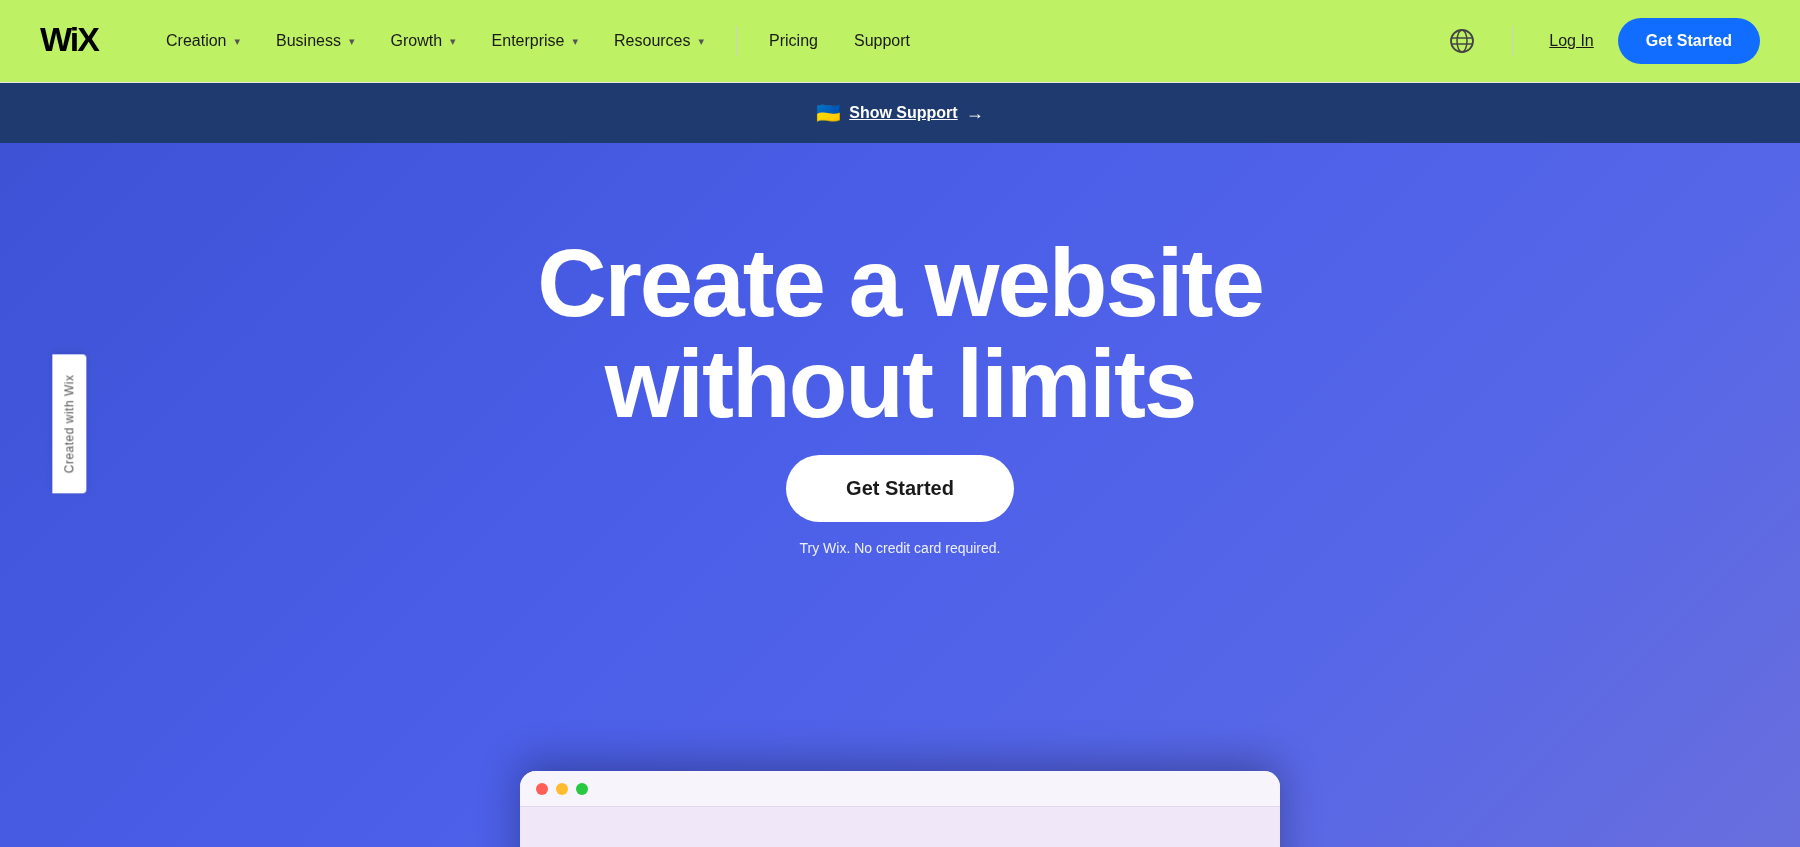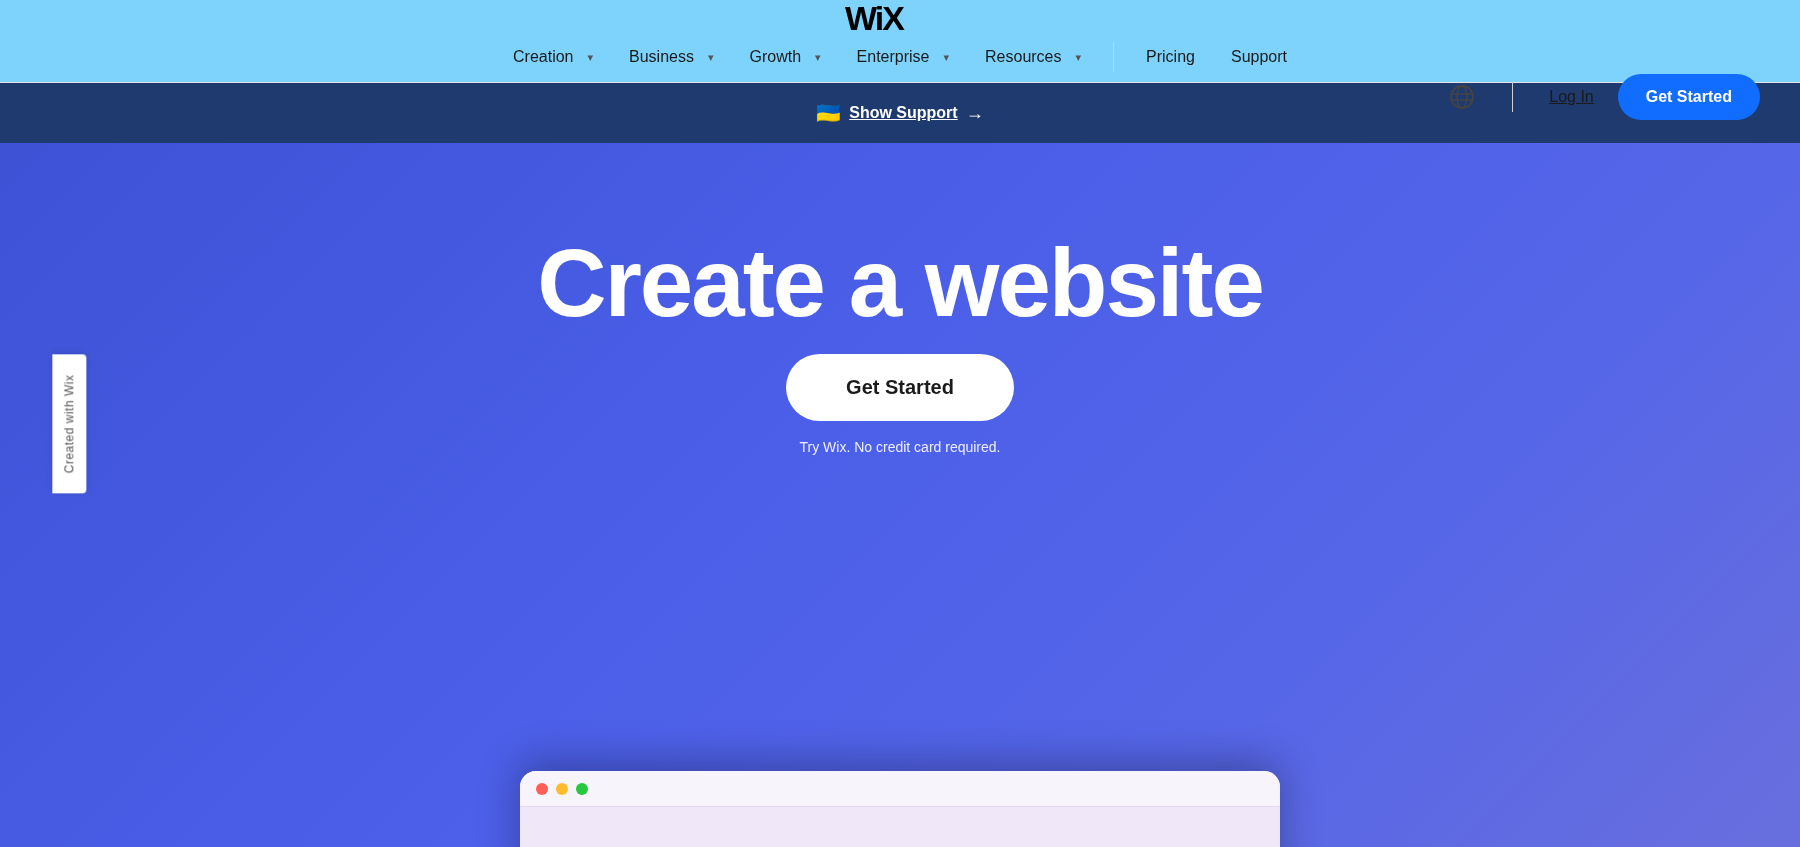--- a/index.html
+++ b/index.html
@@ -12,44 +12,43 @@
       font-family: -apple-system, BlinkMacSystemFont, 'Segoe UI', Helvetica, Arial, sans-serif;
       width: 1800px;
       overflow-x: hidden;
     }
 
     
     .navbar {
       display: flex;
       align-items: center;
       height: 83px;
-      background: #7dd3fc;
+      background: #bef264;
       padding: 0 40px;
       border-bottom: 1px solid #e5e5e5;
       position: relative;
       z-index: 10;
-      flex-direction: column;
     }
 
     .navbar-logo {
       margin-right: 48px;
       flex-shrink: 0;
     }
 
     .navbar-nav {
       display: flex;
       align-items: center;
       gap: 4px;
       flex: 1;
     }
 
     .nav-item {
       display: flex;
       align-items: center;
-      gap: 14px;
+      gap: 8px;
       padding: 8px 16px;
       font-size: 16px;
       font-weight: 500;
       color: #1a1a1a;
       cursor: pointer;
       border-radius: 6px;
       white-space: nowrap;
     }
 
     .nav-divider {
@@ -319,20 +318,21 @@
 
 <div class="banner">
   <span class="banner-flag">🇺🇦</span>
   <span class="banner-link">Show Support</span>
   <span class="banner-arrow">→</span>
 </div>
 
 <section class="hero">
   <h1 class="hero-title">
     <span>Create a website</span><br>
+    <span>without limits</span>
   </h1>
 
 
   <button class="hero-cta-btn">Get Started</button>
 
   <p class="hero-no-cc">Try Wix. No credit card required.</p>
 
   <div class="hero-browser-preview">
     <div class="browser-bar">
       <div class="browser-dot" style="background:#ff5f57;"></div>

